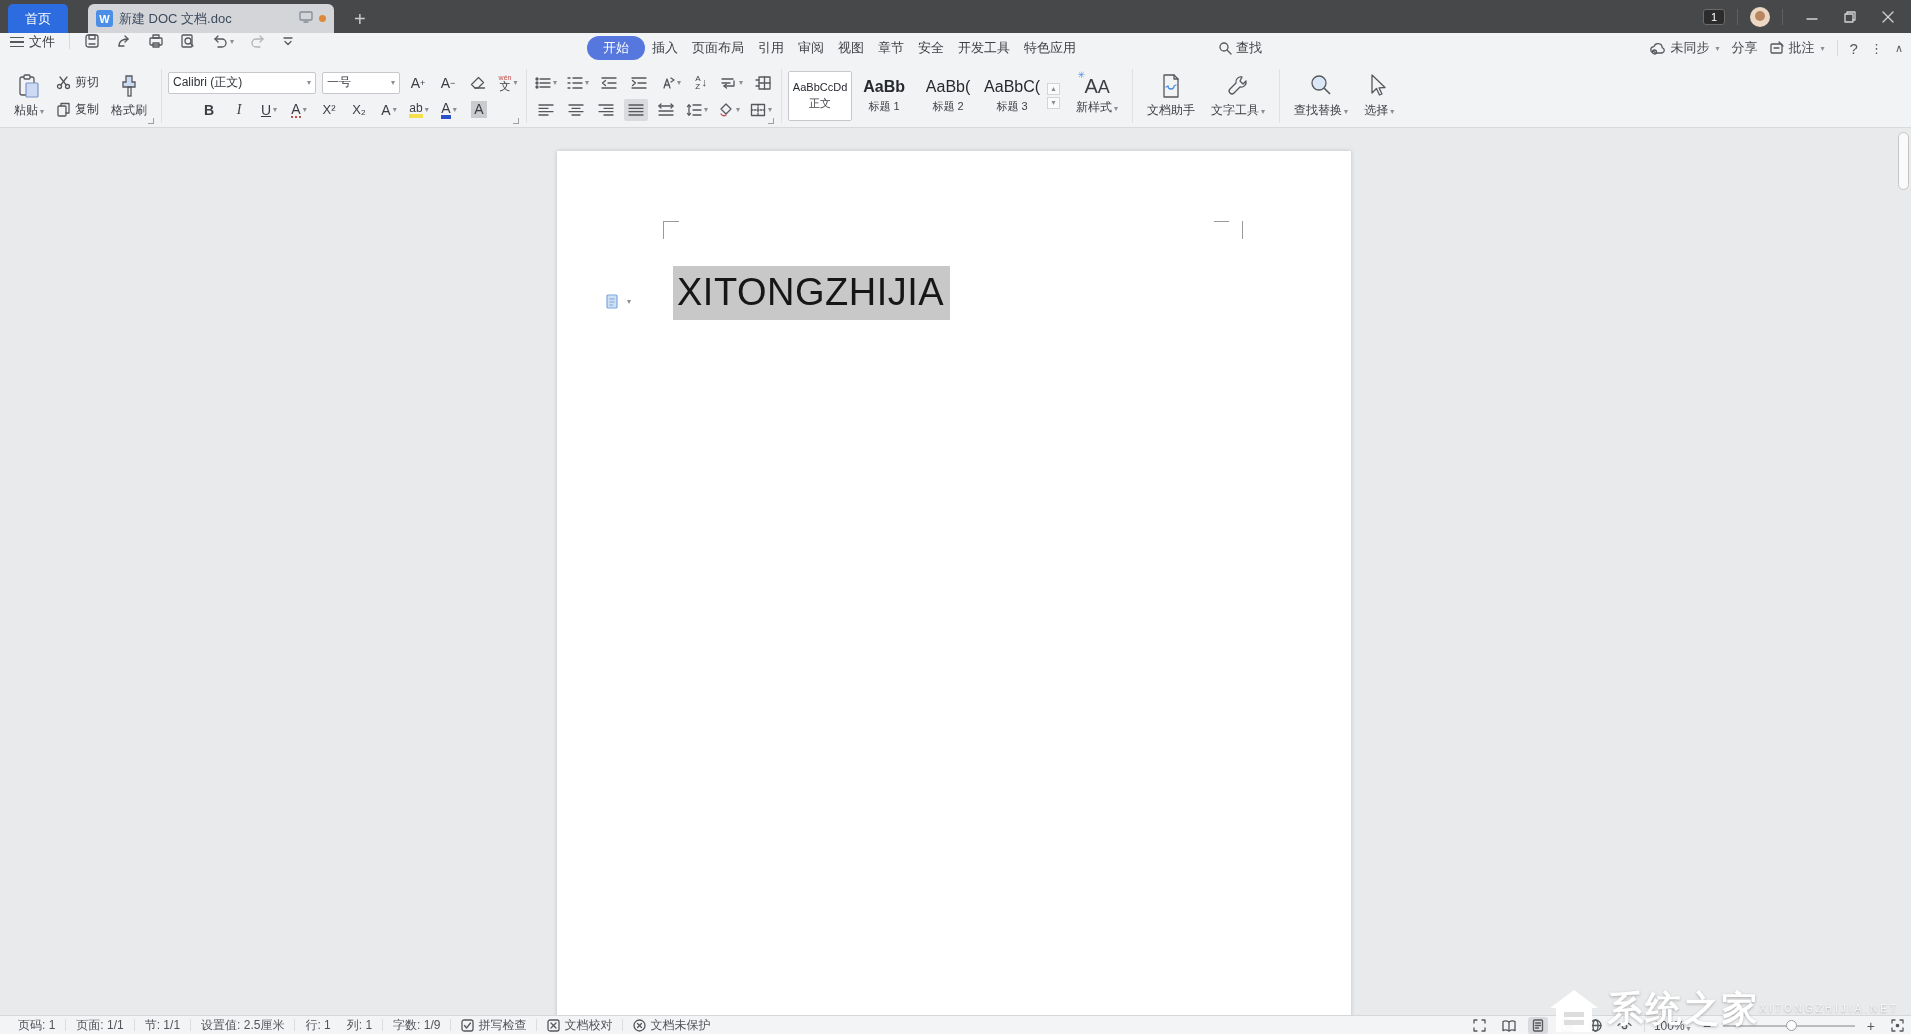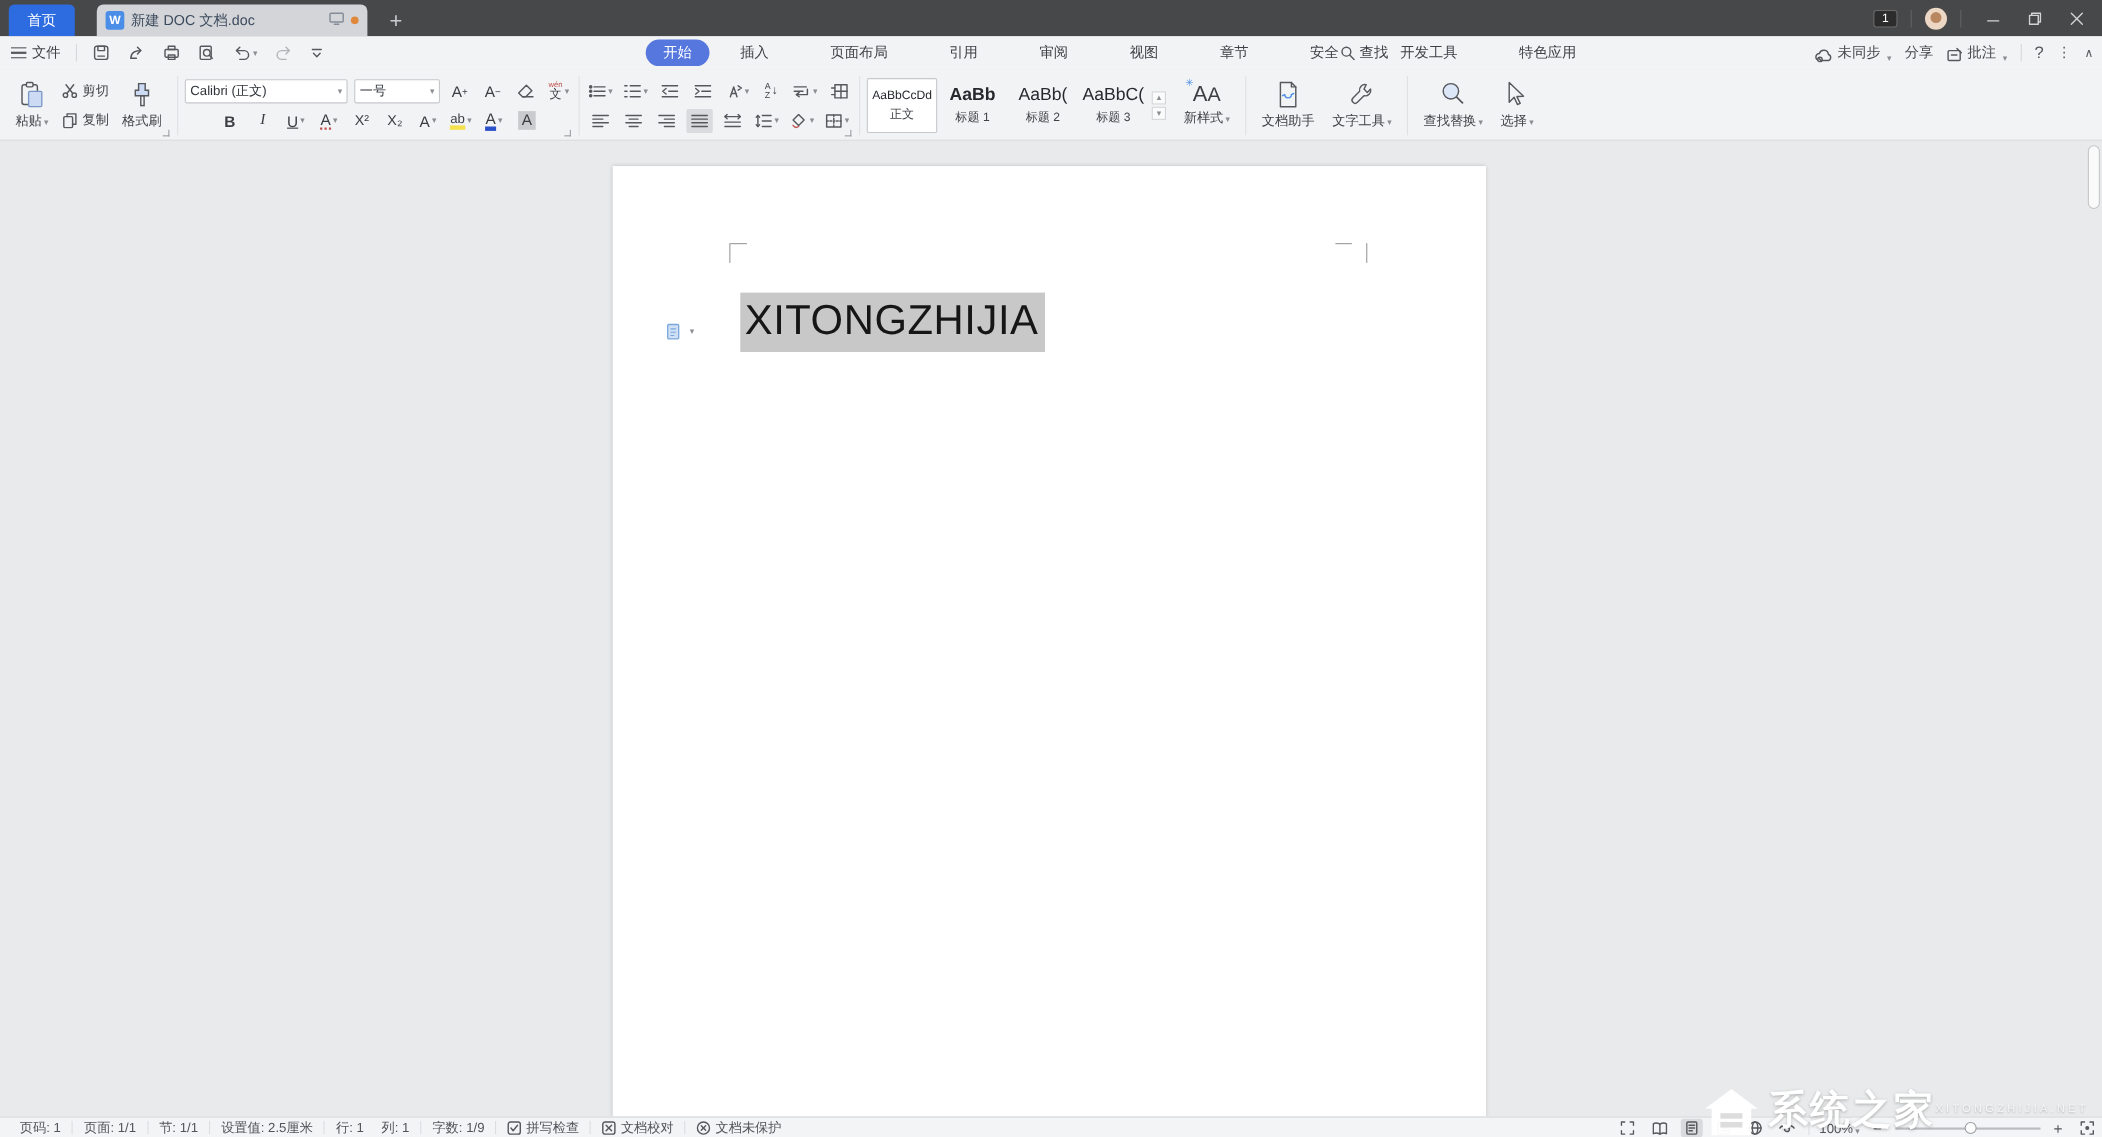--- a/index.html
+++ b/index.html
@@ -35,40 +35,40 @@
   .avatar::after { content:""; position:absolute; left:5px; top:4px; width:10px;
     height:10px; border-radius:50%; background:#b9875f; }
   .winctl { display:flex; align-items:center; gap:4px; }
   .winbtn { width:34px; height:26px; display:flex; align-items:center;
     justify-content:center; color:#d2d3d5; font-size:14px; }
 
   
   .menubar { position:absolute; left:0; top:33px; width:1911px; height:30px;
     background:#f2f3f5; font-size:13px; color:#3e4146; }
   .mb-left { position:absolute; left:10px; top:0; height:30px; display:flex;
-    align-items:center; gap:14px; }
+    align-items:flex-start; gap:14px; }
   .filebtn { display:flex; align-items:center; gap:5px; }
   .burger { display:inline-block; width:14px; height:10px;
     border-top:1.5px solid #55585c; border-bottom:1.5px solid #55585c; position:relative; }
   .burger::after { content:""; position:absolute; left:0; top:3.2px; width:14px;
     height:1.5px; background:#55585c; }
   .vsep { width:1px; height:16px; background:#d8d9db; }
   .qat { display:flex; align-items:center; gap:16px; }
   .qbtn { display:flex; align-items:center; color:#55585c; }
   .qbtn.dis { opacity:.4; }
   .caret { font-size:8px; color:#8a8d92; margin-left:2px; }
   .mb-tabs { position:absolute; left:587px; top:0; height:30px; display:flex;
     align-items:center; }
-  .mtab { padding:3px 28px; }
+  .mtab { padding:3px 7px; }
   .mtab.active { background:#5677dd; color:#fff; border-radius:13px; padding:3px 16px; }
   .mb-search { position:absolute; left:1218px; top:0; height:30px; display:flex;
     align-items:center; gap:4px; color:#3e4146; }
   .mb-right { position:absolute; right:8px; top:0; height:30px; display:flex;
     align-items:center; gap:12px; color:#45484d; }
-  .mb-right .grp { display:flex; align-items:flex-end; gap:4px; }
+  .mb-right .grp { display:flex; align-items:center; gap:4px; }
   svg.ic { stroke:#55585c; fill:none; stroke-width:1.3; stroke-linecap:round;
     stroke-linejoin:round; }
 
   
   .ribbon { position:absolute; left:0; top:63px; width:1911px; height:65px;
     background:#f2f3f5; border-bottom:1px solid #d8d9db; display:flex;
     align-items:stretch; padding:4px 6px 2px 6px; }
   .rsep { width:1px; background:#e0e1e3; margin:2px 6px; }
   .rgroup { position:relative; display:flex; align-items:center; }
   .launch { position:absolute; right:1px; bottom:1px; width:6px; height:6px;

